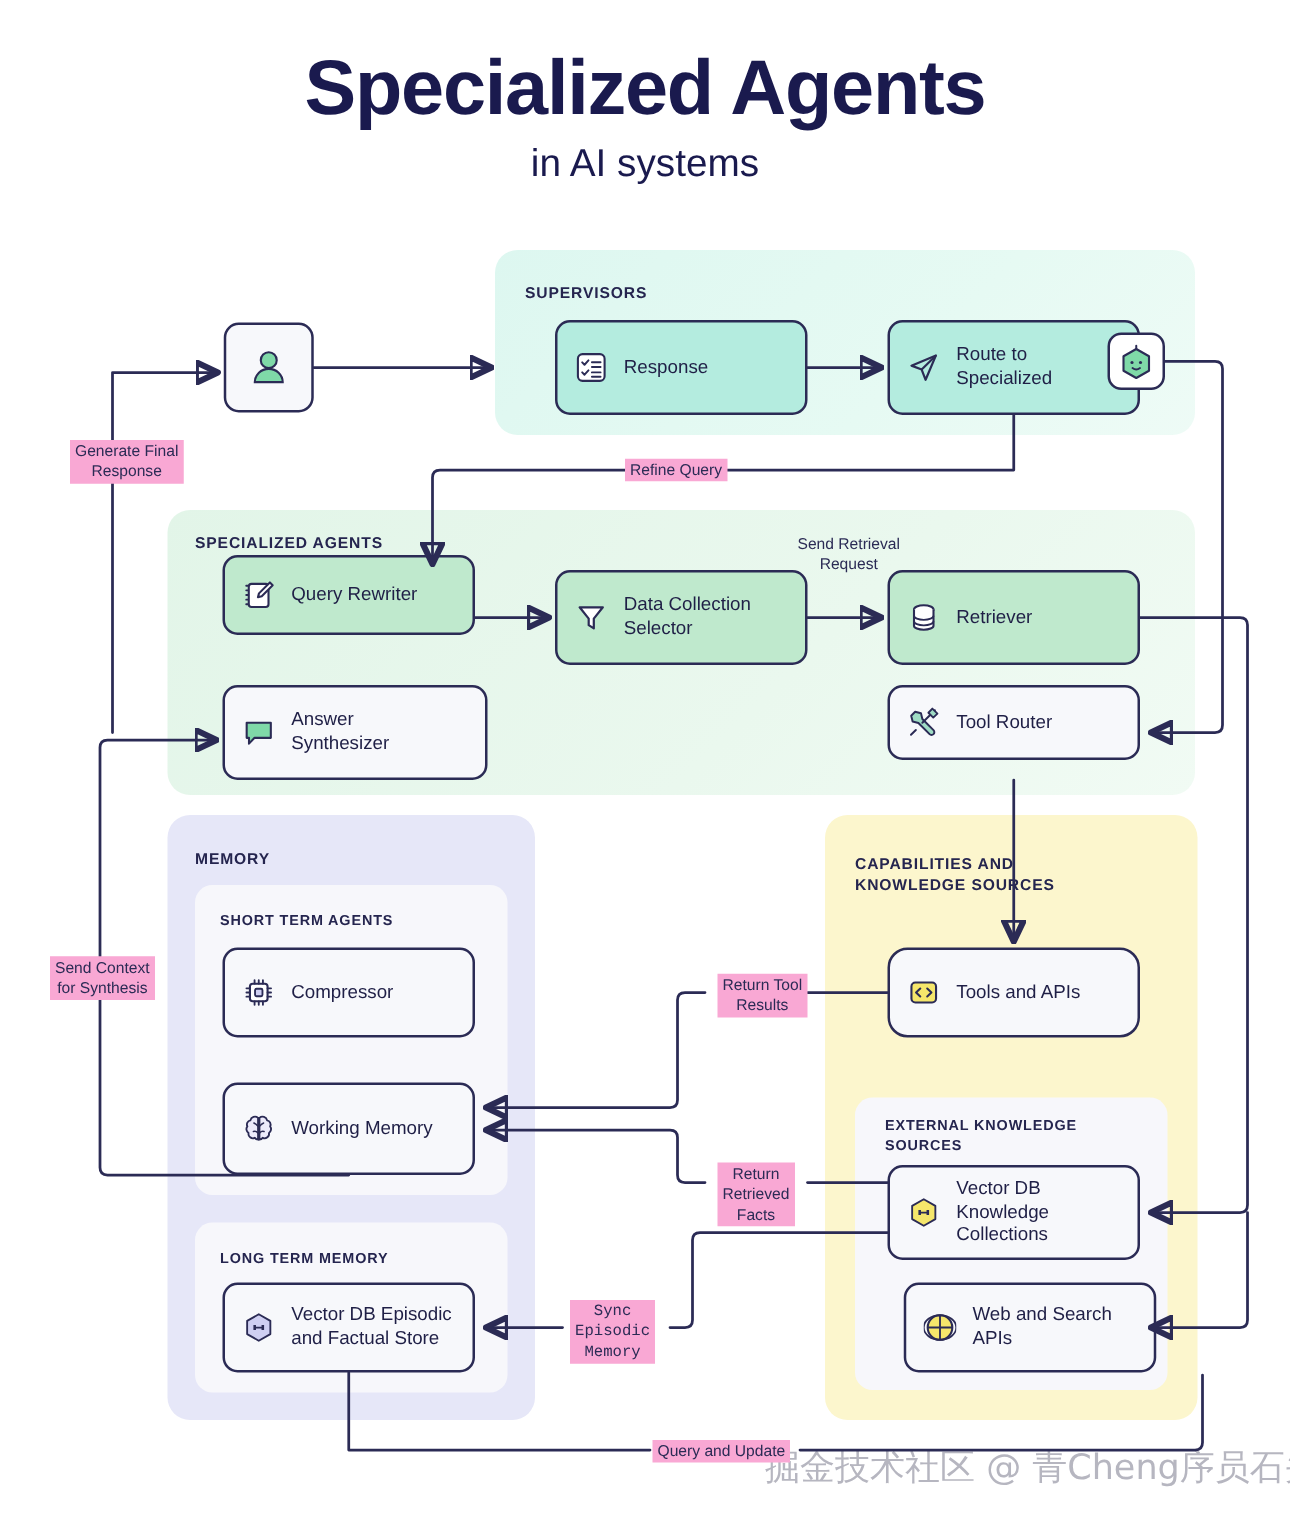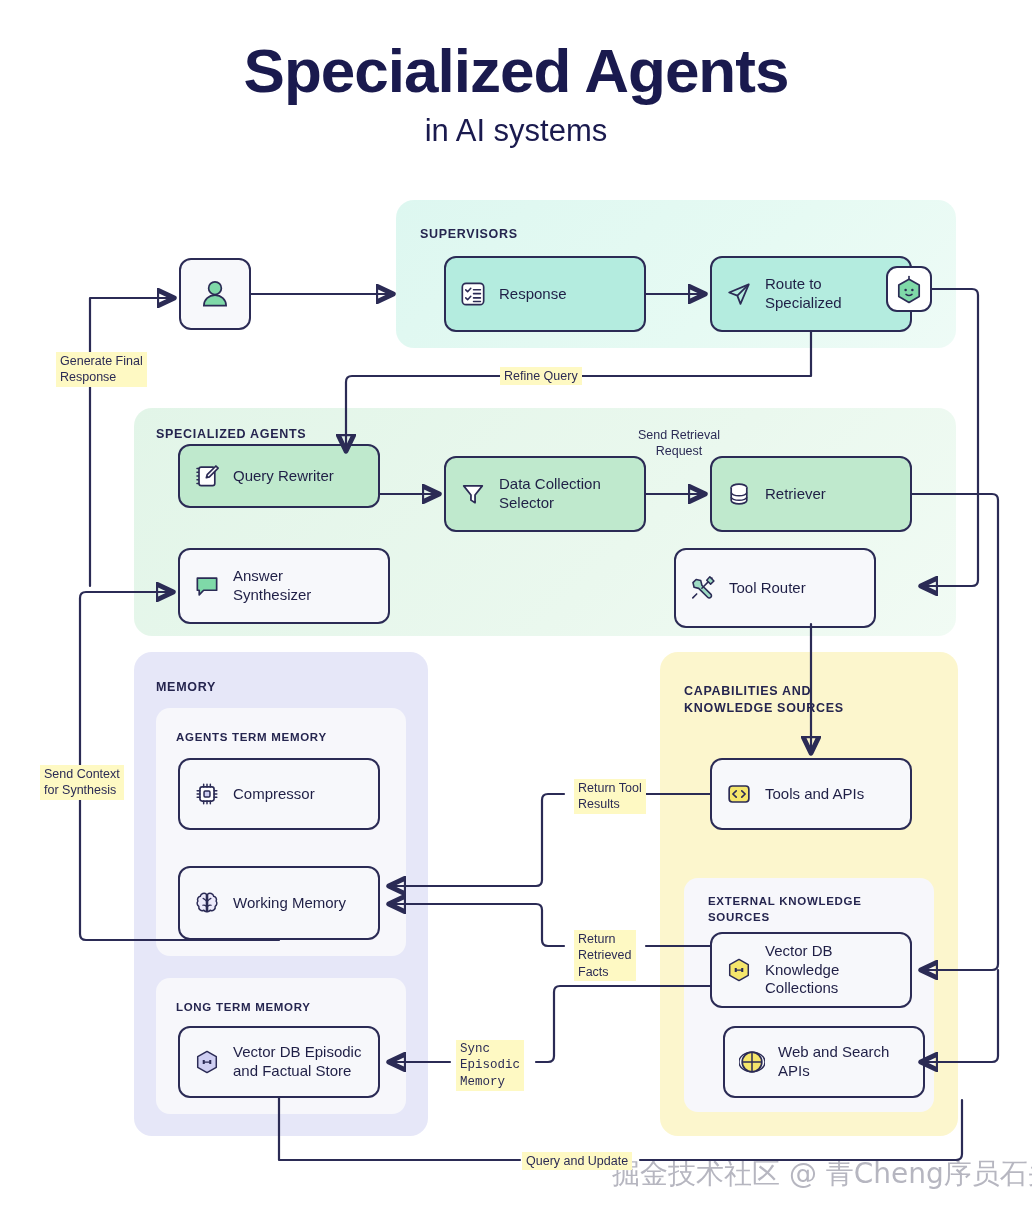--- a/index.html
+++ b/index.html
@@ -51,33 +51,33 @@
       background:#f7f8fb;padding-left:0;justify-content:center;}
   #n-planning{left:444px;top:256px;width:202px;height:76px;}
   #n-route{left:710px;top:256px;width:202px;height:76px;}
   #n-agentbadge{left:886px;top:266px;width:46px;height:46px;background:#ffffff;
       border:2px solid #2b2b55;border-radius:11px;padding-left:0;justify-content:center;z-index:4;}
 
   #n-qrewriter{left:178px;top:444px;width:202px;height:64px;}
   #n-dcselector{left:444px;top:456px;width:202px;height:76px;}
   #n-retriever{left:710px;top:456px;width:202px;height:76px;}
   #n-answer{left:178px;top:548px;width:212px;height:76px;}
-  #n-toolrouter{left:674px;top:548px;width:202px;height:80px;}
+  #n-toolrouter{left:710px;top:548px;width:202px;height:60px;}
 
   #n-compressor{left:178px;top:758px;width:202px;height:72px;}
   #n-working{left:178px;top:866px;width:202px;height:74px;}
   #n-vecepisodic{left:178px;top:1026px;width:202px;height:72px;}
 
-  #n-tools{left:710px;top:758px;width:202px;height:72px;}
+  #n-tools{left:710px;top:758px;width:202px;height:72px;border-radius:16px;}
   #n-vecknow{left:710px;top:932px;width:202px;height:76px;}
   #n-websearch{left:710px;top:1026px;width:202px;height:72px;margin-left:13px;}
 
   
   .edge-label{position:absolute;font-size:12.5px;line-height:1.3;color:#2b2b55;
-      background:#fef9c3;padding:1px 4px;z-index:3;}
+      background:#f9a8d4;padding:1px 4px;z-index:3;text-align:center;}
   .el-nobg{background:transparent;}
   #el-genfinal{left:56px;top:352px;}
   #el-refine{left:500px;top:367px;}
   #el-sendretr{left:634px;top:426px;text-align:center;background:transparent;}
   #el-sendctx{left:40px;top:765px;}
   #el-returntool{left:574px;top:779px;}
   #el-returnfacts{left:574px;top:930px;}
   #el-sync{left:456px;top:1040px;font-family:Liberation Mono, monospace;}
   #el-queryupd{left:522px;top:1152px;}
 
@@ -105,21 +105,21 @@
 <div class="panel" id="panel-memory"></div>
 <div class="panel" id="panel-capabilities"></div>
 <div class="subpanel" id="sub-stm"></div>
 <div class="subpanel" id="sub-ltm"></div>
 <div class="subpanel" id="sub-eks"></div>
 
 <div class="panel-label" id="lbl-supervisors">SUPERVISORS</div>
 <div class="panel-label" id="lbl-specialized">SPECIALIZED AGENTS</div>
 <div class="panel-label" id="lbl-memory">MEMORY</div>
 <div class="panel-label" id="lbl-capabilities">CAPABILITIES AND<br>KNOWLEDGE SOURCES</div>
-<div class="panel-label" id="lbl-stm">AGENTS TERM MEMORY</div>
+<div class="panel-label" id="lbl-stm">SHORT TERM AGENTS</div>
 <div class="panel-label" id="lbl-ltm">LONG TERM MEMORY</div>
 <div class="panel-label" id="lbl-eks">EXTERNAL KNOWLEDGE<br>SOURCES</div>
 
 <svg id="wires" viewBox="0 0 1032 1216">
   <defs>
     <marker id="ah" markerWidth="9" markerHeight="9" refX="7.4" refY="4.5" orient="auto">
       <path d="M0,0.7 L8,4.5 L0,8.3 z" fill="#2b2b55" stroke="none"></path>
     </marker>
   </defs>
 

